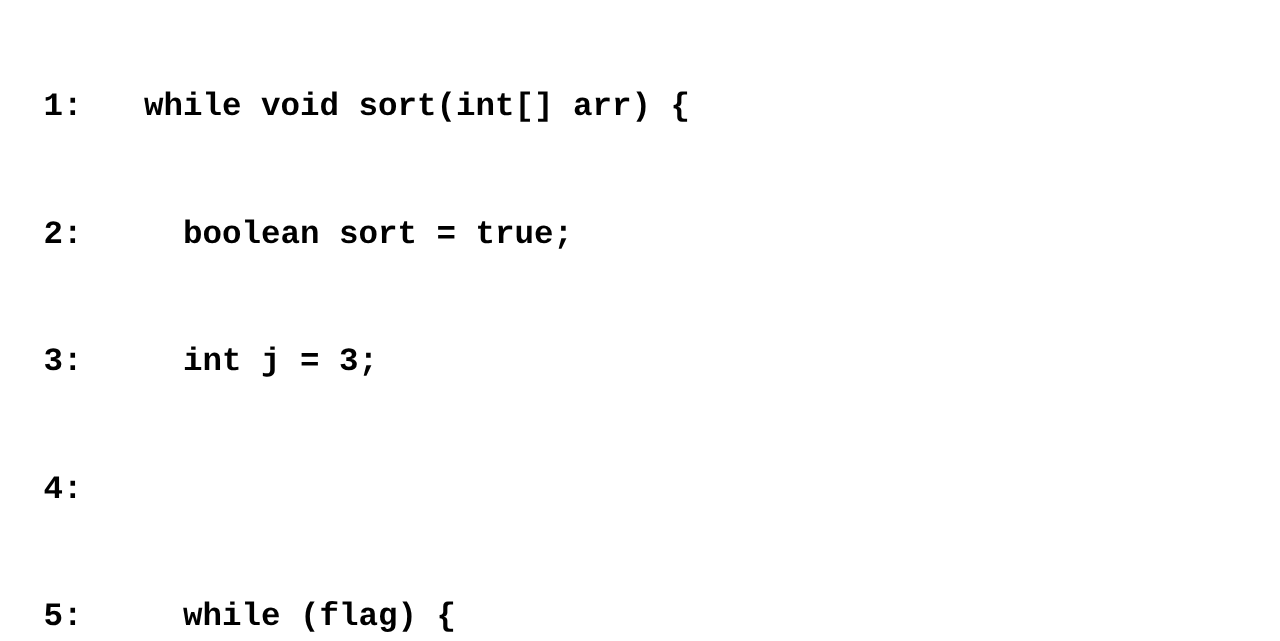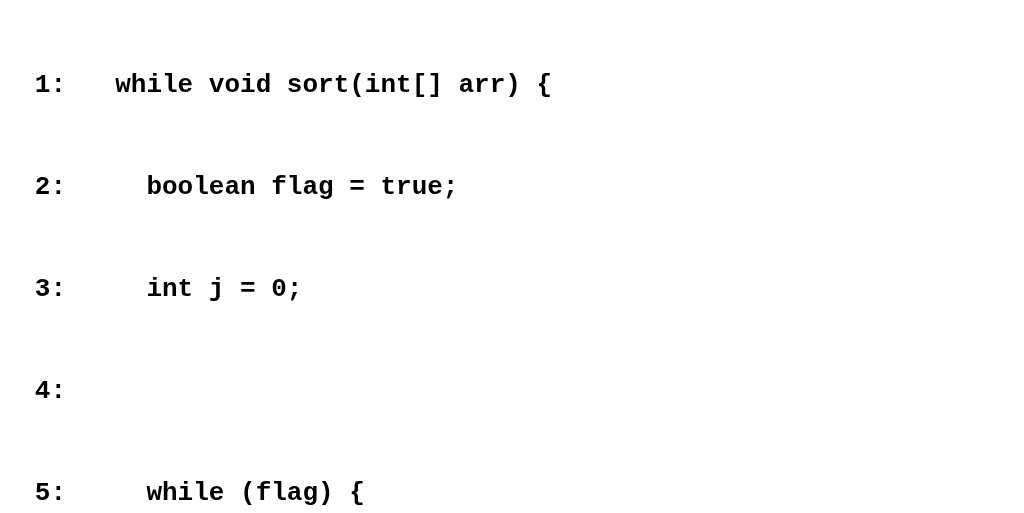--- a/index.html
+++ b/index.html
@@ -36,25 +36,25 @@
 </head>
 <body>
 
 <div class="code-block">
   <div class="line">
     <span class="lineno">1:</span>
     <span class="linecode">  while void sort(int[] arr) {</span>
   </div>
   <div class="line">
     <span class="lineno">2:</span>
-    <span class="linecode">    boolean flag = true;</span>
+    <span class="linecode">    boolean sort = true;</span>
   </div>
   <div class="line">
     <span class="lineno">3:</span>
-    <span class="linecode">    int j = 0;</span>
+    <span class="linecode">    int j = 3;</span>
   </div>
   <div class="line">
     <span class="lineno">4:</span>
     <span class="linecode"></span>
   </div>
   <div class="line">
     <span class="lineno">5:</span>
     <span class="linecode">    while (flag) {</span>
   </div>
   

